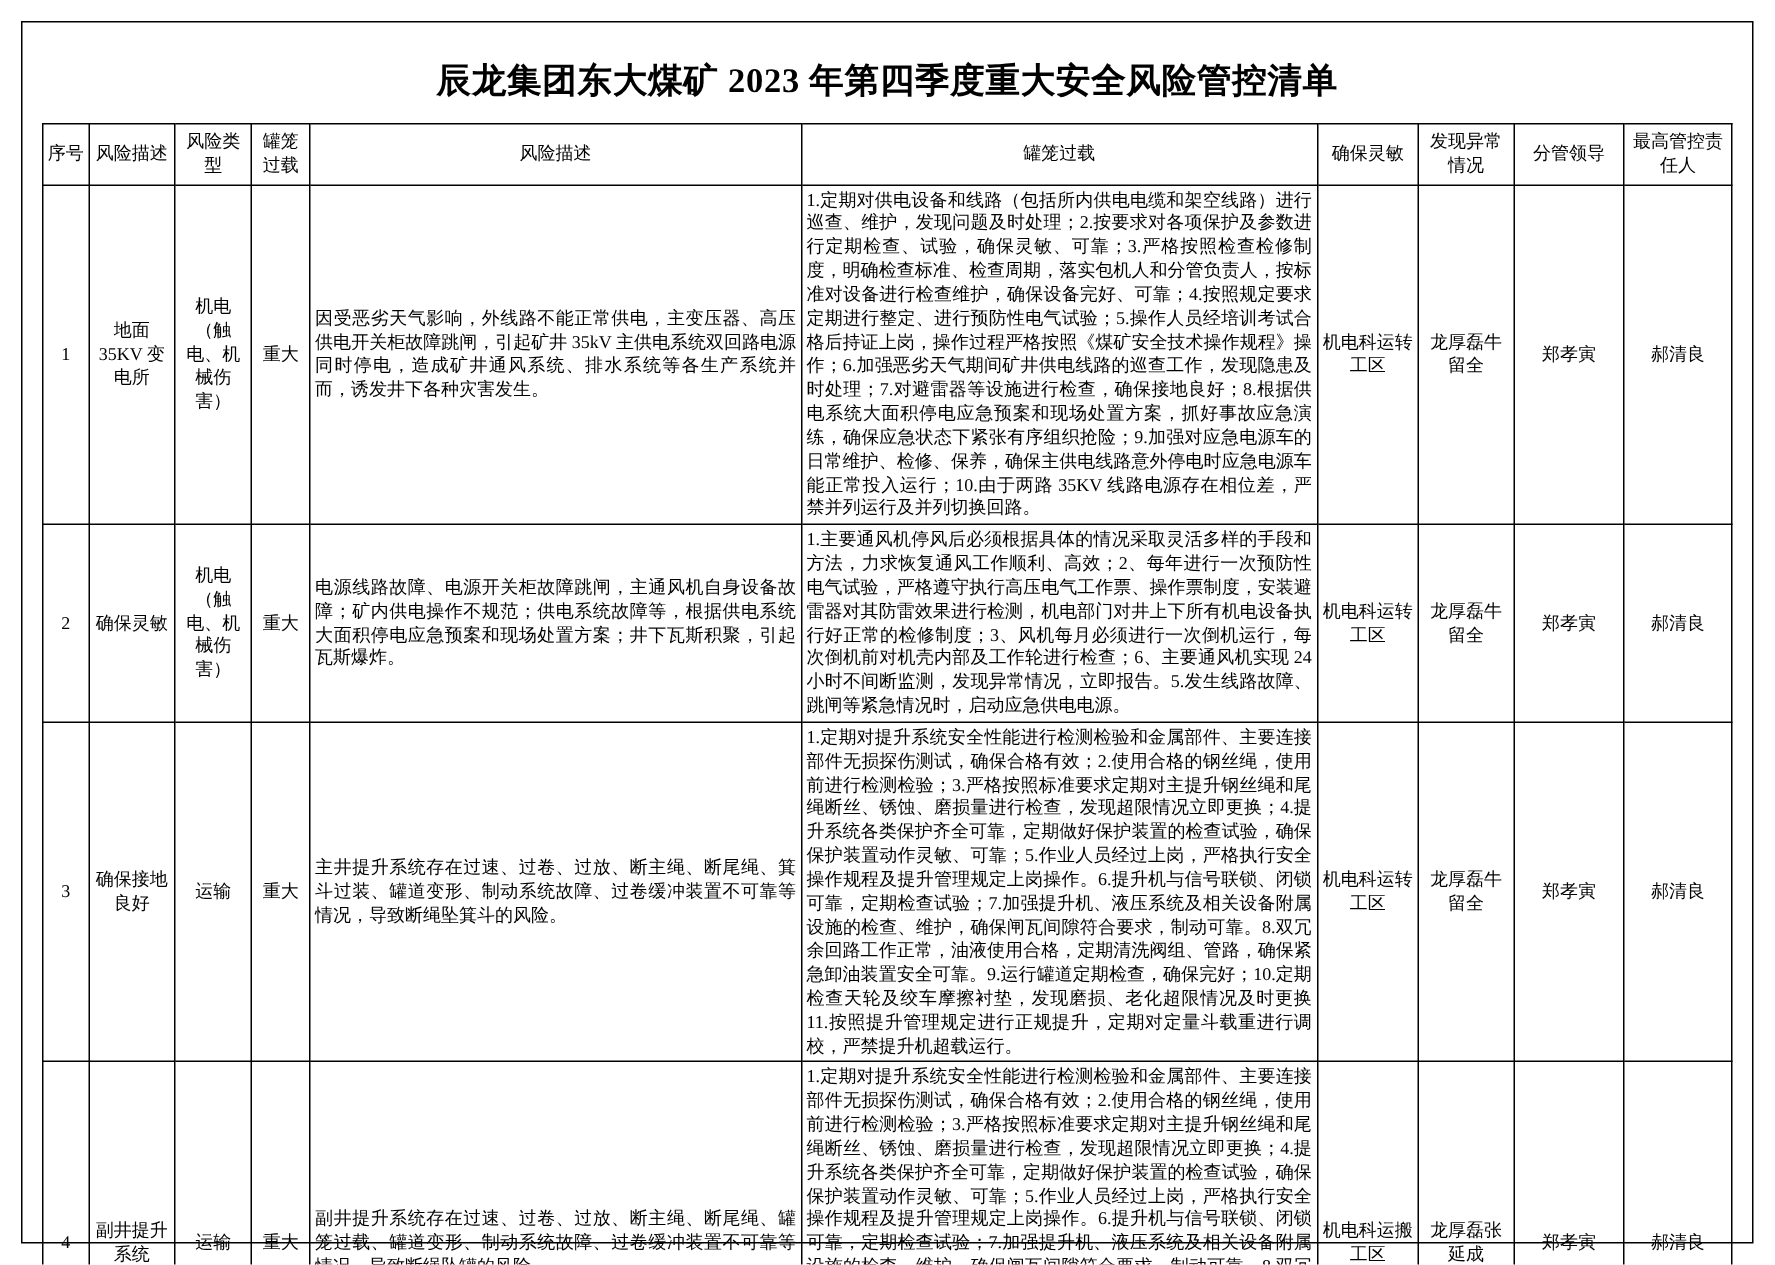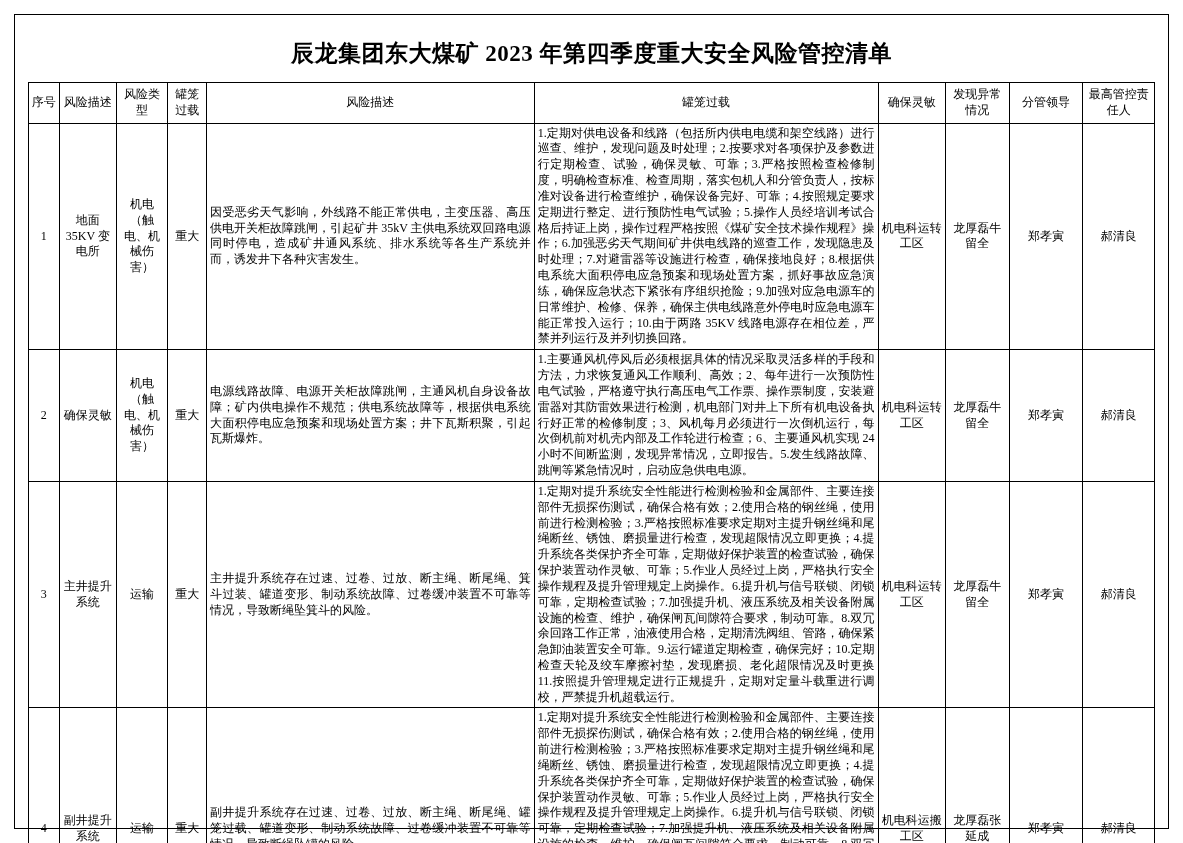--- a/index.html
+++ b/index.html
@@ -153,21 +153,21 @@
           <td class="c-level">重大</td>
           <td class="c-desc">电源线路故障、电源开关柜故障跳闸，主通风机自身设备故障；矿内供电操作不规范；供电系统故障等，根据供电系统大面积停电应急预案和现场处置方案；井下瓦斯积聚，引起瓦斯爆炸。</td>
           <td class="c-measure">1.主要通风机停风后必须根据具体的情况采取灵活多样的手段和方法，力求恢复通风工作顺利、高效；2、每年进行一次预防性电气试验，严格遵守执行高压电气工作票、操作票制度，安装避雷器对其防雷效果进行检测，机电部门对井上下所有机电设备执行好正常的检修制度；3、风机每月必须进行一次倒机运行，每次倒机前对机壳内部及工作轮进行检查；6、主要通风机实现 24 小时不间断监测，发现异常情况，立即报告。5.发生线路故障、跳闸等紧急情况时，启动应急供电电源。</td>
           <td class="c-unit">机电科运转工区</td>
           <td class="c-person">龙厚磊牛留全</td>
           <td class="c-leader">郑孝寅</td>
           <td class="c-top">郝清良</td>
         </tr>
         <tr>
           <td class="c-no">3</td>
-          <td class="c-place">主井提升系统</td>
+          <td class="c-place">确保接地良好</td>
           <td class="c-type">运输</td>
           <td class="c-level">重大</td>
           <td class="c-desc">主井提升系统存在过速、过卷、过放、断主绳、断尾绳、箕斗过装、罐道变形、制动系统故障、过卷缓冲装置不可靠等情况，导致断绳坠箕斗的风险。</td>
           <td class="c-measure">1.定期对提升系统安全性能进行检测检验和金属部件、主要连接部件无损探伤测试，确保合格有效；2.使用合格的钢丝绳，使用前进行检测检验；3.严格按照标准要求定期对主提升钢丝绳和尾绳断丝、锈蚀、磨损量进行检查，发现超限情况立即更换；4.提升系统各类保护齐全可靠，定期做好保护装置的检查试验，确保保护装置动作灵敏、可靠；5.作业人员经过上岗，严格执行安全操作规程及提升管理规定上岗操作。6.提升机与信号联锁、闭锁可靠，定期检查试验；7.加强提升机、液压系统及相关设备附属设施的检查、维护，确保闸瓦间隙符合要求，制动可靠。8.双冗余回路工作正常，油液使用合格，定期清洗阀组、管路，确保紧急卸油装置安全可靠。9.运行罐道定期检查，确保完好；10.定期检查天轮及绞车摩擦衬垫，发现磨损、老化超限情况及时更换 11.按照提升管理规定进行正规提升，定期对定量斗载重进行调校，严禁提升机超载运行。</td>
           <td class="c-unit">机电科运转工区</td>
           <td class="c-person">龙厚磊牛留全</td>
           <td class="c-leader">郑孝寅</td>
           <td class="c-top">郝清良</td>
         </tr>
         <tr>

